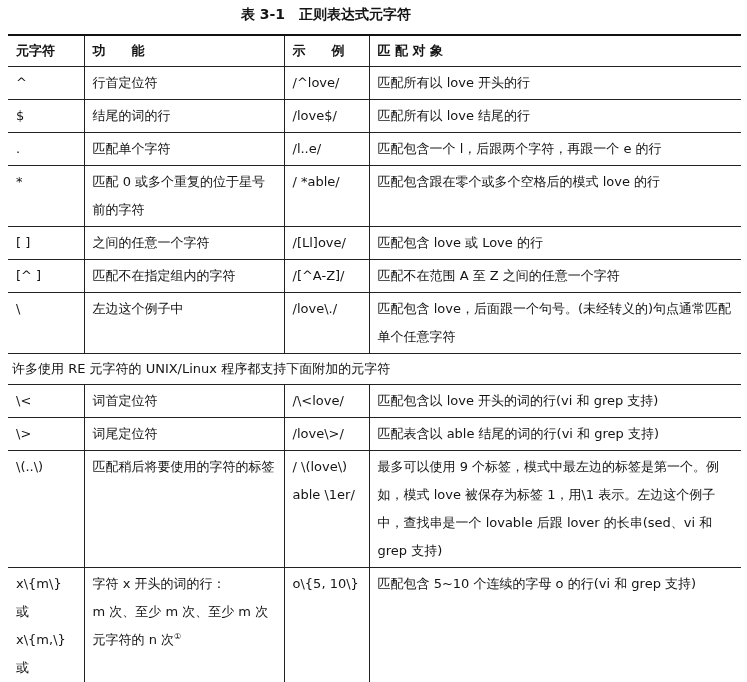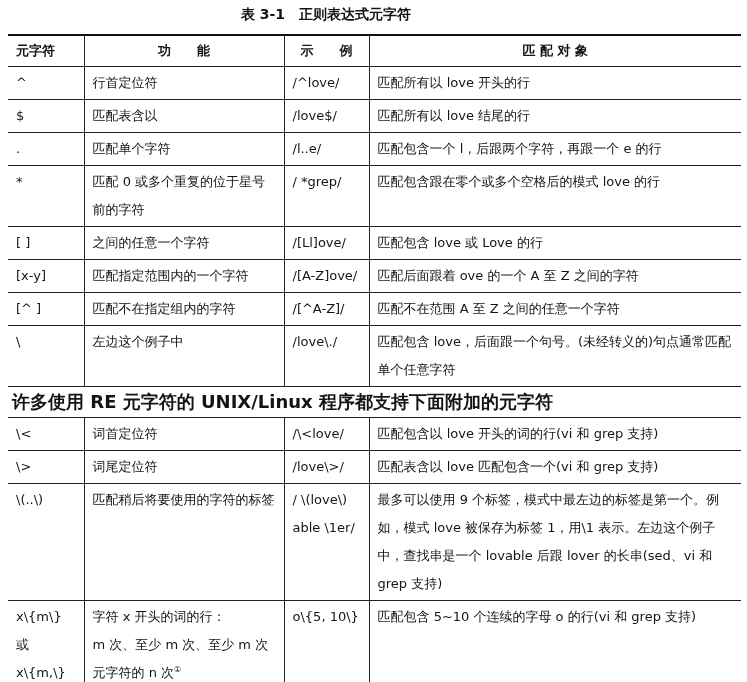--- a/index.html
+++ b/index.html
@@ -25,25 +25,25 @@
     .tbl td, .tbl th {
       border-bottom: 1.5px solid #222;
       border-left: 1.5px solid #222;
       padding: 0 8px;
       vertical-align: top;
       line-height: 28px;
       font-weight: normal;
       text-align: left;
     }
     .tbl td:first-child, .tbl th:first-child { border-left: none; margin-left: 48px; }
-    .tbl th { font-weight: bold; text-align: center; font-size: 13px; height: 30px; line-height: 30px; }
+    .tbl th { font-weight: bold; font-size: 13px; height: 30px; line-height: 30px; }
     .tbl th.c1 { text-align: left; }
     .tbl tr.row td { padding-top: 2px; padding-bottom: 2px; }
     .tbl td.section {
-      border-left: none; font-weight: bold; font-size: 18px; padding-left: 4px;
+      border-left: none; font-weight: normal; font-size: 13px; padding-left: 4px;
       line-height: 30px;
     }
     .c1 { width: 76px; }
     .c2 { width: 200px; }
     .c3 { width: 85px; }
     .c4 { width: auto; }
     .multiline span { display: block; }
     sup { font-size: 8px; line-height: 0; }
   </style>
 </head>
@@ -68,47 +68,41 @@
   </thead>
   <tbody>
     <tr class="row">
       <td>^</td>
       <td>行首定位符</td>
       <td>/^love/</td>
       <td>匹配所有以 love 开头的行</td>
     </tr>
     <tr class="row">
       <td>$</td>
-      <td>匹配表含以</td>
+      <td>结尾的词的行</td>
       <td>/love$/</td>
       <td>匹配所有以 love 结尾的行</td>
     </tr>
     <tr class="row">
       <td>.</td>
       <td>匹配单个字符</td>
       <td>/l..e/</td>
       <td>匹配包含一个 l，后跟两个字符，再跟一个 e 的行</td>
     </tr>
     <tr class="row">
       <td>*</td>
       <td>匹配 0 或多个重复的位于星号前的字符</td>
-      <td>/ *grep/</td>
+      <td>/ *able/</td>
       <td>匹配包含跟在零个或多个空格后的模式 love 的行</td>
     </tr>
     <tr class="row">
       <td>[ ]</td>
       <td>之间的任意一个字符</td>
       <td>/[Ll]ove/</td>
       <td>匹配包含 love 或 Love 的行</td>
-    </tr>
-    <tr class="row">
-      <td>[x-y]</td>
-      <td>匹配指定范围内的一个字符</td>
-      <td>/[A-Z]ove/</td>
-      <td>匹配后面跟着 ove 的一个 A 至 Z 之间的字符</td>
     </tr>
     <tr class="row">
       <td>[^ ]</td>
       <td>匹配不在指定组内的字符</td>
       <td>/[^A-Z]/</td>
       <td>匹配不在范围 A 至 Z 之间的任意一个字符</td>
     </tr>
     <tr class="row">
       <td>\</td>
       <td>左边这个例子中</td>
@@ -121,21 +115,21 @@
     <tr class="row">
       <td>\&lt;</td>
       <td>词首定位符</td>
       <td>/\&lt;love/</td>
       <td>匹配包含以 love 开头的词的行(vi 和 grep 支持)</td>
     </tr>
     <tr class="row">
       <td>\&gt;</td>
       <td>词尾定位符</td>
       <td>/love\&gt;/</td>
-      <td>匹配表含以 love 匹配包含一个(vi 和 grep 支持)</td>
+      <td>匹配表含以 able 结尾的词的行(vi 和 grep 支持)</td>
     </tr>
     <tr class="row">
       <td>\(..\)</td>
       <td>匹配稍后将要使用的字符的标签</td>
       <td>/ \(love\) able \1er/</td>
       <td>最多可以使用 9 个标签，模式中最左边的标签是第一个。例如，模式 love 被保存为标签 1，用\1 表示。左边这个例子中，查找串是一个 lovable 后跟 lover 的长串(sed、vi 和 grep 支持)</td>
     </tr>
     <tr class="row">
       <td class="multiline">
         <span>x\{m\}　或</span>

